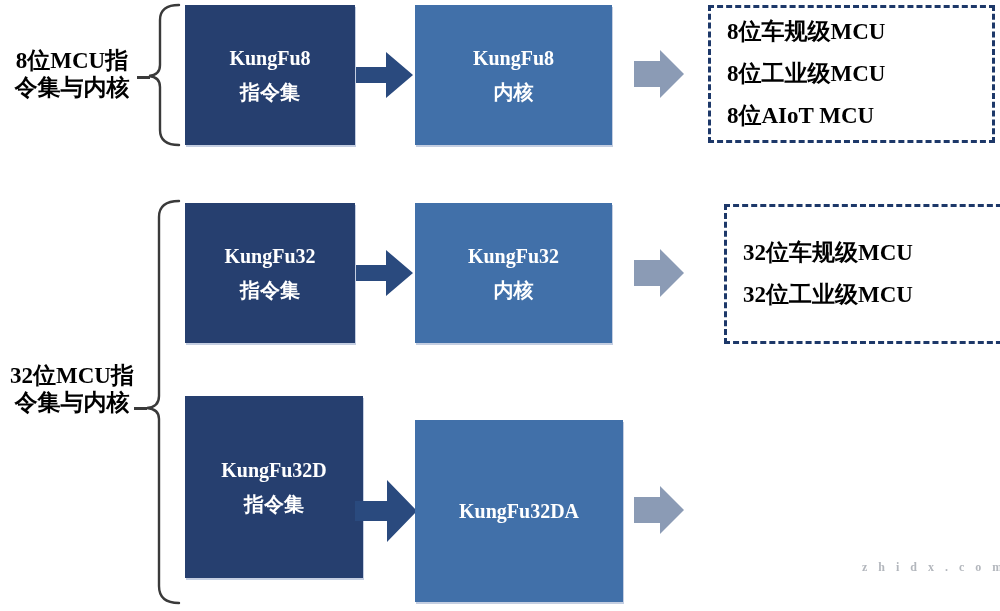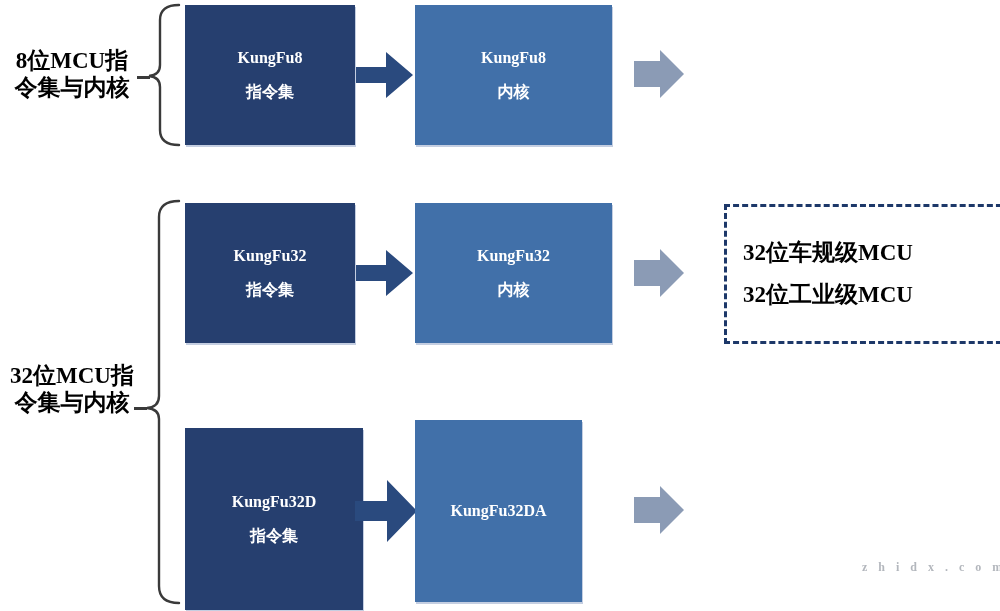--- a/index.html
+++ b/index.html
@@ -10,21 +10,21 @@
   .abs{position:absolute;}
   
   .group-label{
     width:150px;text-align:center;color:#000;font-size:23px;line-height:27px;
   }
   .tick{background:#3a3a3a;height:2.5px;}
   .brace path{fill:none;stroke:#3a3a3a;stroke-width:2.4;stroke-linecap:round;}
   
   .box{
     display:flex;flex-direction:column;align-items:center;justify-content:center;
-    color:#ffffff;text-align:left;font-size:16px;line-height:34px;
+    color:#ffffff;text-align:left;font-size:20px;line-height:34px;
     box-shadow:1px 2px 0 rgba(190,201,222,0.9);
   }
   .box-dark{background:#263F6F;}
   .box-light{background:#4170A9;}
   
   .dashed-box{
     box-sizing:border-box;border:3px dashed #1D3869;background:#ffffff;
     display:flex;flex-direction:column;justify-content:center;
     padding-left:16px;color:#000;
   }
@@ -68,20 +68,25 @@
 
   <div class="abs box box-light" style="left:415px;top:5px;width:197px;height:140px;">
     <div>KungFu8</div>
     <div>内核</div>
   </div>
 
   <svg class="abs arrow-gray" style="left:634px;top:50px;" width="50" height="48" viewBox="0 0 50 48">
     <polygon points="0,11 26,11 26,0 50,24 26,48 26,37 0,37"></polygon>
   </svg>
 
+  <div class="abs dashed-box" style="left:708px;top:5px;width:287px;height:138px;">
+    <div class="line">8位车规级MCU</div>
+    <div class="line">8位工业级MCU</div>
+    <div class="line">8位AIoT MCU</div>
+  </div>
 
   <div class="abs group-label" style="left:-3px;top:362px;">
     <div>32位MCU指</div>
     <div>令集与内核</div>
   </div>
   <div class="abs tick" style="left:134px;top:407px;width:13px;"></div>
   <svg class="abs brace" style="left:144px;top:198px;" width="38" height="410" viewBox="0 0 38 410">
     <path d="M 35 3 Q 15 3 15 19 L 15 198 Q 15 209 3 210 Q 15 211 15 221 L 15 388 Q 15 405 35 405"></path>
   </svg>
 
@@ -101,30 +106,30 @@
 
   <svg class="abs arrow-gray" style="left:634px;top:249px;" width="50" height="48" viewBox="0 0 50 48">
     <polygon points="0,11 26,11 26,0 50,24 26,48 26,37 0,37"></polygon>
   </svg>
 
   <div class="abs dashed-box" style="left:724px;top:204px;width:287px;height:140px;">
     <div class="line">32位车规级MCU</div>
     <div class="line">32位工业级MCU</div>
   </div>
 
-  <div class="abs box box-dark" style="left:185px;top:428px;width:178px;height:182px;font-family:Liberation Serif, serif;">
+  <div class="abs box box-dark" style="left:185px;top:396px;width:178px;height:182px;font-family:Liberation Serif, serif;">
     <div>KungFu32D</div>
     <div>指令集</div>
   </div>
 
   <svg class="abs arrow-dark" style="left:355px;top:480px;" width="62" height="62" viewBox="0 0 62 62">
     <polygon points="0,21 32,21 32,0 62,31 32,62 32,41 0,41"></polygon>
   </svg>
 
-  <div class="abs box box-light" style="left:415px;top:420px;width:167px;height:182px;">
+  <div class="abs box box-light" style="left:415px;top:420px;width:208px;height:182px;">
     <div>KungFu32DA</div>
   </div>
 
   <svg class="abs arrow-gray" style="left:634px;top:486px;" width="50" height="48" viewBox="0 0 50 48">
     <polygon points="0,11 26,11 26,0 50,24 26,48 26,37 0,37"></polygon>
   </svg>
 
 
   <div class="abs watermark" style="left:862px;top:550px;width:125px;">
     <span class="sub">z h i d x . c o m</span>

